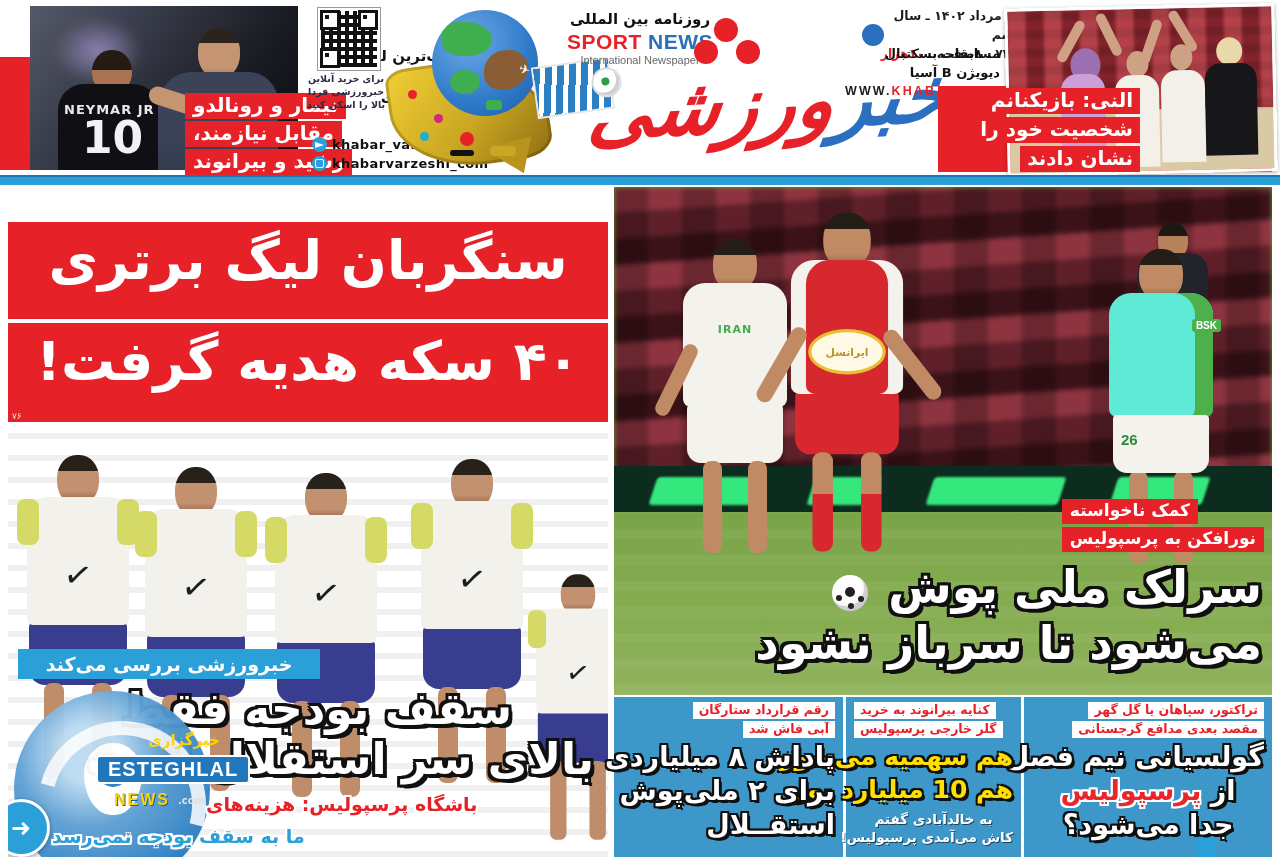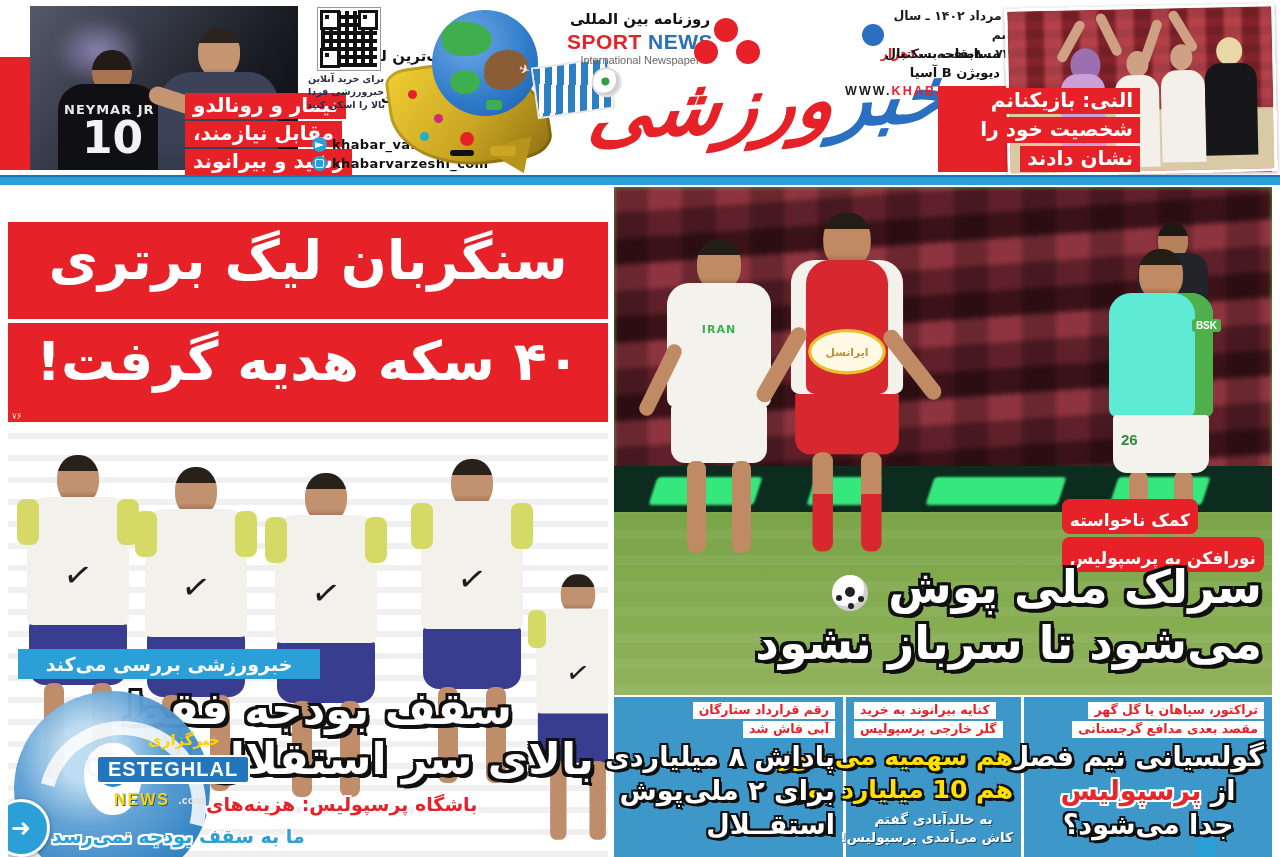--- a/index.html
+++ b/index.html
@@ -157,21 +157,21 @@
   .irantxt{position:absolute;left:50%;top:40px;transform:translateX(-50%);font-size:11px;font-weight:900;color:#3fae4e;letter-spacing:1px;}
   .bskchip{position:absolute;right:-8px;top:26px;background:#4db04a;color:#fff;font-size:10px;font-weight:900;padding:1px 4px;border-radius:3px;font-family:"Liberation Sans",sans-serif;}
   .num26{position:absolute;left:8px;top:16px;color:#2f8a3c;font-size:15px;font-weight:900;font-family:"Liberation Sans",sans-serif;}
   .ball{position:absolute;left:218px;top:388px;width:36px;height:36px;border-radius:50%;
      background:radial-gradient(circle at 35% 30%,#ffffff 0 45%,#e2e2e2 100%);box-shadow:inset -4px -5px 0 rgba(0,0,0,.15);}
   .ball::before{content:"";position:absolute;left:13px;top:12px;width:10px;height:10px;background:#222;border-radius:50%;box-shadow:-11px 6px 0 -2px #222,11px 7px 0 -2px #222,1px 14px 0 -2px #222;}
   .ref-hd{position:absolute;right:84px;top:36px;width:30px;height:36px;border-radius:46%;background:linear-gradient(180deg,#1d1812 0 35%,#b5825c 35%);}
   .ref-bd{position:absolute;right:64px;top:66px;width:70px;height:120px;border-radius:18px 18px 0 0;background:#23242a;}
 
   .mchips{right:8px;top:312px;display:flex;flex-direction:column;align-items:flex-end;}
-  .mchips .chip{background:#e62128;color:#fff;font-weight:900;font-size:17px;line-height:21px;padding:11px 8px 3px;margin-bottom:3px;white-space:nowrap;border-radius:8px;}
+  .mchips .chip{background:#e62128;color:#fff;font-weight:900;font-size:17px;line-height:21px;padding:1px 8px 3px;margin-bottom:3px;white-space:nowrap;}
   .mh{right:10px;top:372px;text-align:right;}
   .mh .l{font-size:46px;line-height:56px;font-weight:900;white-space:nowrap;}
 
   
   .band{left:614px;top:697px;width:658px;height:160px;background:#3d97c8;display:flex;flex-direction:row;}
   .band .sep{width:3px;background:#fff;flex:0 0 3px;}
   .bcol{position:relative;box-sizing:border-box;padding:5px 8px;}
   .bcol .chips{display:flex;flex-direction:column;align-items:flex-start;}
   .bcol .chips .chip{background:#fff;color:#e62128;font-weight:900;font-size:12.5px;line-height:16px;padding:0 6px 1px;margin-bottom:2px;white-space:nowrap;}
   .bl-big{font-size:27px;line-height:34px;font-weight:900;white-space:nowrap;}
@@ -390,21 +390,21 @@
       <i style="left:6%;width:16%;"></i>
         <i style="left:30%;width:10%;"></i>
         <i style="left:48%;width:20%;"></i>
         <i style="left:76%;width:14%;"></i>
     </div>
     <div class="grass"></div>
 
     <span class="ref-hd"></span>
     <span class="ref-bd"></span>
 
-    <div class="mpfig" style="left:40px;top:52px;">
+    <div class="mpfig" style="left:56px;top:52px;">
       <div class="mp-hd"></div>
       <div class="mp-bd" style="background:#f3f2ec;">
         <span class="mp-arm" style="left:-14px;transform:rotate(26deg);"></span>
         <span class="irantxt">IRAN</span>
       </div>
       <div class="mp-sh" style="background:#f3f2ec;"></div>
       <div class="mp-lg">
           <i style="background:#c08a64;"></i>
           <i style="background:#c08a64;"></i>
         </div>

